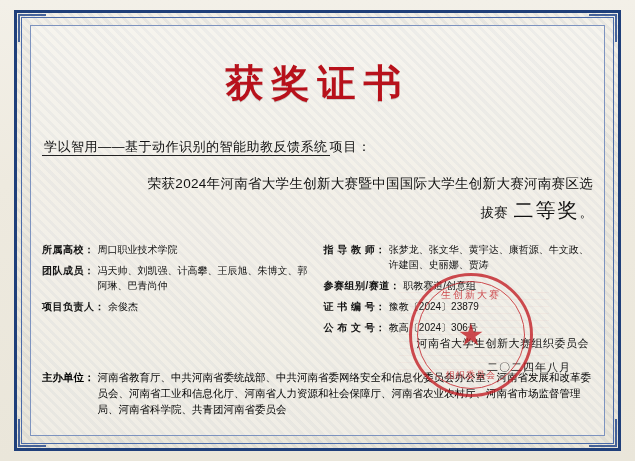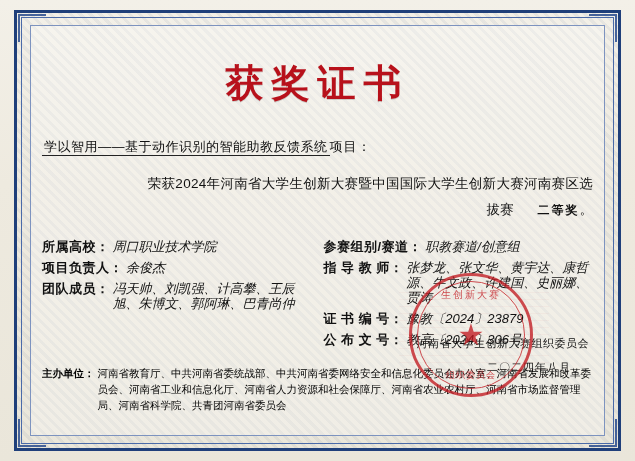--- a/index.html
+++ b/index.html
@@ -102,58 +102,57 @@
   .award-body {
     margin-top: 14px;
     font-size: 13.5px;
     color: #111;
     line-height: 26px;
     text-indent: 26px;
     text-align: right;
   }
   .award-body .lead { letter-spacing: 0.3px; }
   .award-level {
-    font-weight: bold;
-    font-size: 12px;
+    font-weight: normal;
+    font-size: 20px;
     letter-spacing: 2px;
-    margin-left: 24px;
+    margin-left: 6px;
   }
   .award-second-line {
     text-indent: 0;
   }
 
   .columns {
     display: flex;
     margin-top: 16px;
-    font-size: 13px;
+    font-size: 10px;
     color: #111;
     line-height: 15px;
   }
   .col-left { width: 50%; padding-right: 8px; box-sizing: border-box; }
   .col-right { width: 50%; padding-left: 6px; box-sizing: border-box; }
 
   .field {
     display: flex;
     margin-bottom: 6px;
   }
   .field-label {
     font-weight: bold;
     white-space: nowrap;
     flex: 0 0 auto;
     letter-spacing: 0.5px;
   }
   .field-value {
     flex: 1 1 auto;
     padding-left: 3px;
     word-break: break-all;
-    font-style: italic;
   }
 
   .org-block {
-    margin-top: 12px;
+    margin-top: 28px;
     display: flex;
     font-size: 10.5px;
     line-height: 16px;
   }
   .org-label {
     font-weight: bold;
     white-space: nowrap;
     flex: 0 0 auto;
     padding-top: 0px;
   }
@@ -263,36 +262,36 @@
       </div>
     </div>
 
     <div class="columns">
       <div class="col-left">
         <div class="field">
           <span class="field-label">所属高校：</span>
           <span class="field-value">周口职业技术学院</span>
         </div>
         <div class="field">
+          <span class="field-label">团队成员：</span>
+          <span class="field-value">冯天帅、刘凯强、计高攀、王辰旭、朱博文、郭阿琳、巴青尚仲</span>
+        </div>
+        <div class="field">
           <span class="field-label">项目负责人：</span>
           <span class="field-value">余俊杰</span>
         </div>
-        <div class="field">
-          <span class="field-label">团队成员：</span>
-          <span class="field-value">冯天帅、刘凯强、计高攀、王辰旭、朱博文、郭阿琳、巴青尚仲</span>
-        </div>
       </div>
       <div class="col-right">
         <div class="field">
+          <span class="field-label">指 导 教 师：</span>
+          <span class="field-value">张梦龙、张文华、黄宇达、康哲源、牛文政、许建国、史丽娜、贾涛</span>
+        </div>
+        <div class="field">
           <span class="field-label">参赛组别/赛道：</span>
           <span class="field-value">职教赛道/创意组</span>
-        </div>
-        <div class="field">
-          <span class="field-label">指 导 教 师：</span>
-          <span class="field-value">张梦龙、张文华、黄宇达、康哲源、牛文政、许建国、史丽娜、贾涛</span>
         </div>
         <div class="field">
           <span class="field-label">证 书 编 号：</span>
           <span class="field-value">豫教〔2024〕23879</span>
         </div>
         <div class="field">
           <span class="field-label">公 布 文 号：</span>
           <span class="field-value">教高〔2024〕306号</span>
         </div>
       </div>

